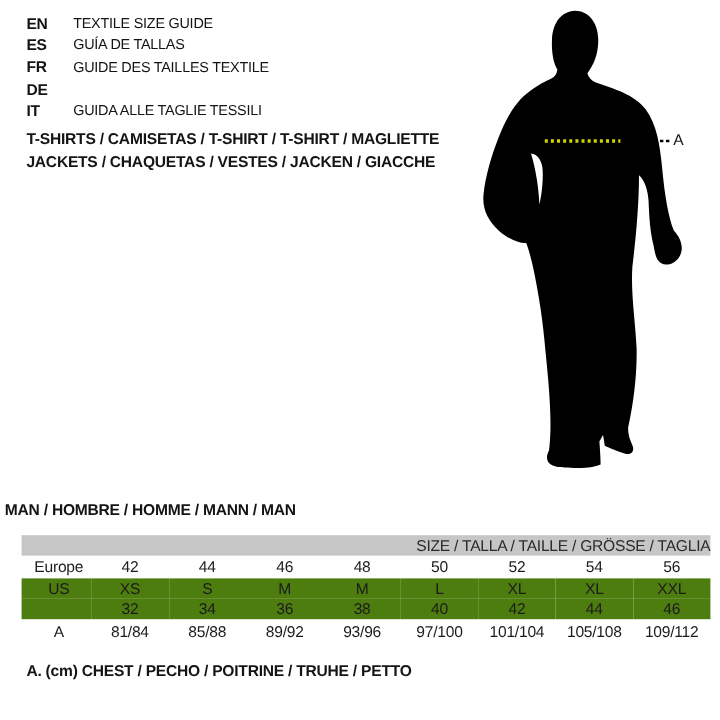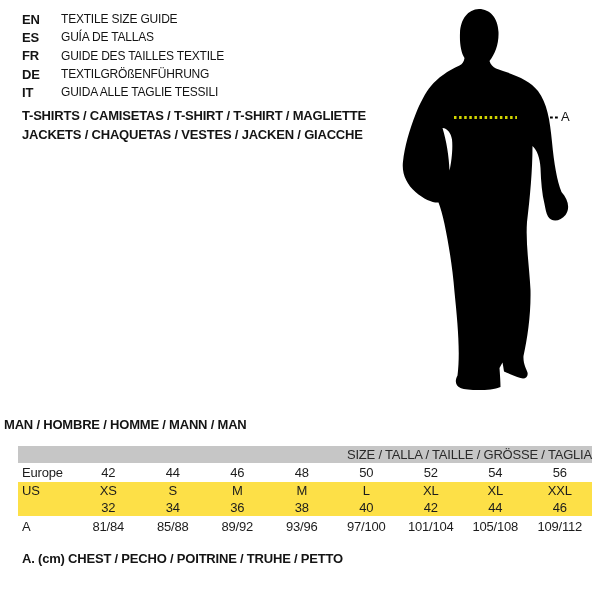--- a/index.html
+++ b/index.html
@@ -34,22 +34,22 @@
   .size-table {
     position:absolute; left:18px; top:446px; width:574px;
     border-collapse:collapse; table-layout:fixed;
     font-size:13px; font-weight:400;
   }
   .size-table th {
     background:#c6c6c6; color:#2a2a2a; font-weight:400;
     text-align:right; height:17px; padding:1px 0 1px 4px; white-space:nowrap;
   }
   .size-table td { text-align:center; height:17px; color:#1c1c1c; }
-  .size-table td.row-label { text-align:left; padding-left:4px;margin-left:40px; }
-  .size-table tr.shade td { background:#fde047; }
+  .size-table td.row-label { text-align:center; padding-left:4px;margin-left:40px; }
+  .size-table tr.shade td { background:#4d7c0f; }
   .size-table tr.r-europe td { height:19px; }
   .size-table tr.r-a td { height:21px; vertical-align:bottom; padding-bottom:3px; }
 
   
   .footnote { position:absolute; left:22px; top:551px; font-size:13px; font-weight:700; white-space:nowrap; }
 </style>
 </head>
 <body>
 
 <div class="lang-list">
@@ -60,21 +60,20 @@
   <div class="lang-row">
     <span class="lang-code">ES</span>
     <span class="lang-title">GUÍA DE TALLAS</span>
   </div>
   <div class="lang-row">
     <span class="lang-code">FR</span>
     <span class="lang-title">GUIDE DES TAILLES TEXTILE</span>
   </div>
   <div class="lang-row">
     <span class="lang-code">DE</span>
-    <span class="lang-title">TEXTILGRÖßENFÜHRUNG</span>
   </div>
   <div class="lang-row">
     <span class="lang-code">IT</span>
     <span class="lang-title">GUIDA ALLE TAGLIE TESSILI</span>
   </div>
 </div>
 
 <div class="categories">
   <div class="category-line">T-SHIRTS / CAMISETAS / T-SHIRT / T-SHIRT / MAGLIETTE</div>
   <div class="category-line">JACKETS / CHAQUETAS / VESTES / JACKEN / GIACCHE</div>

